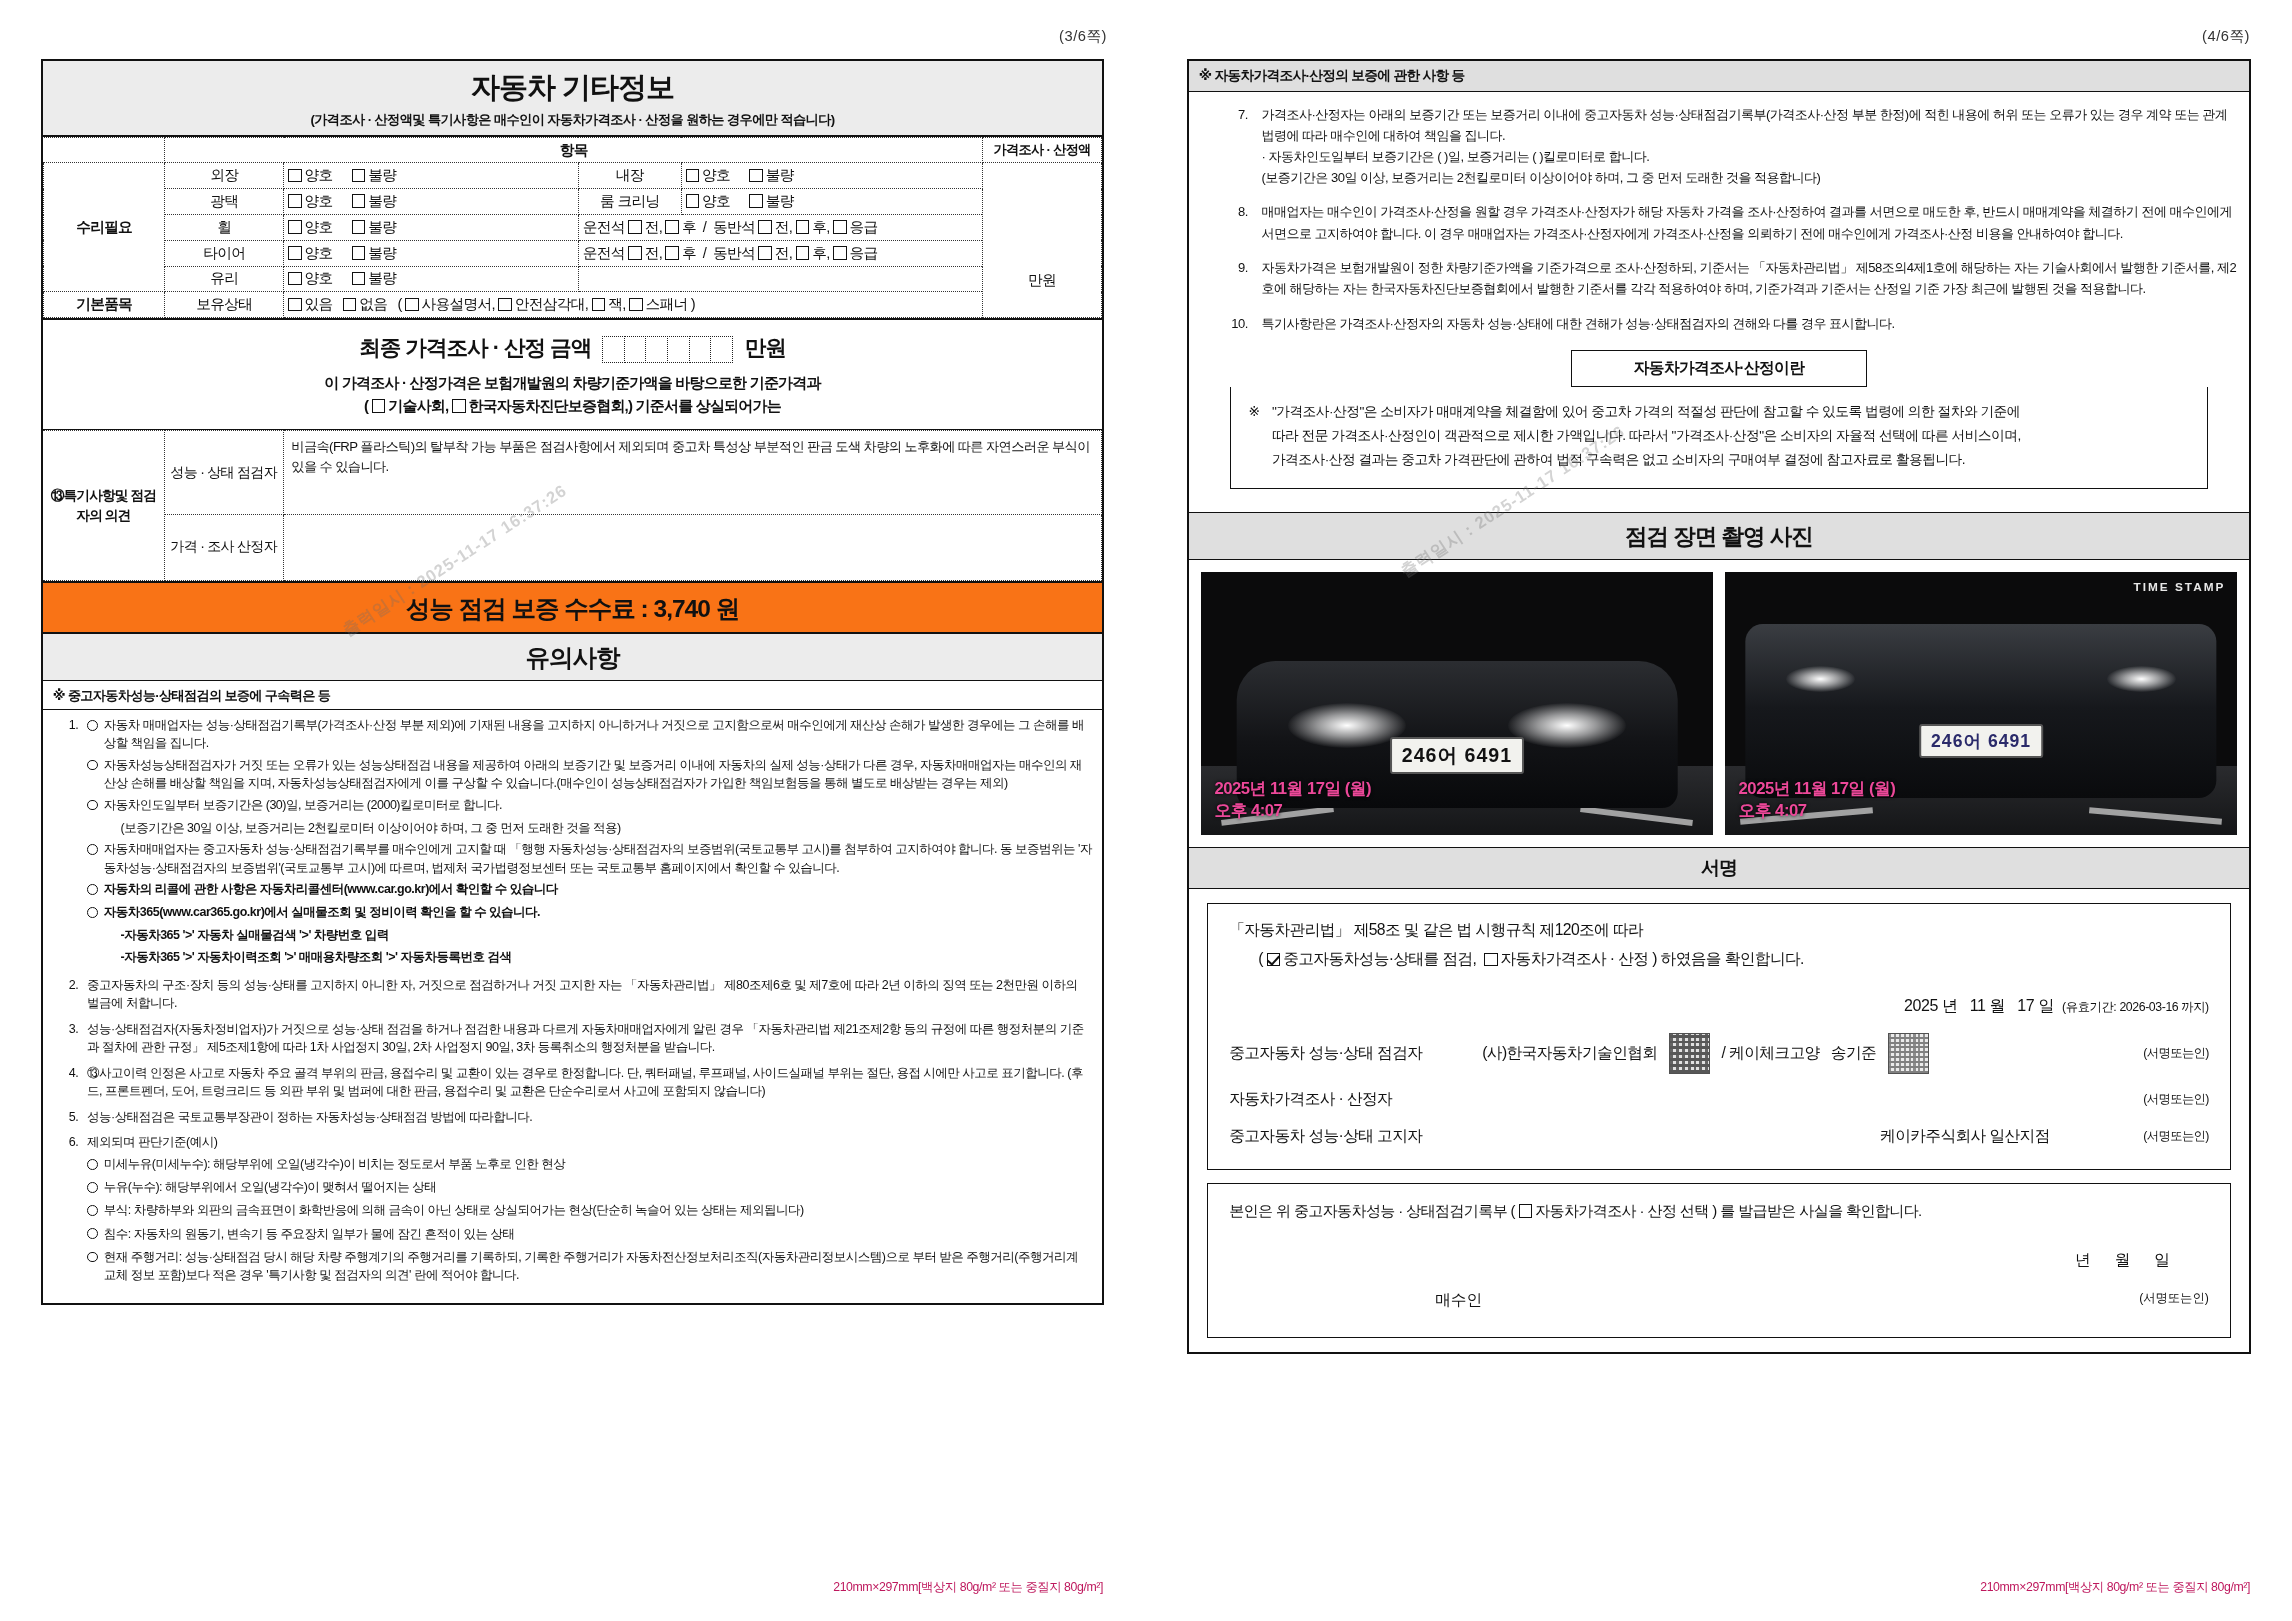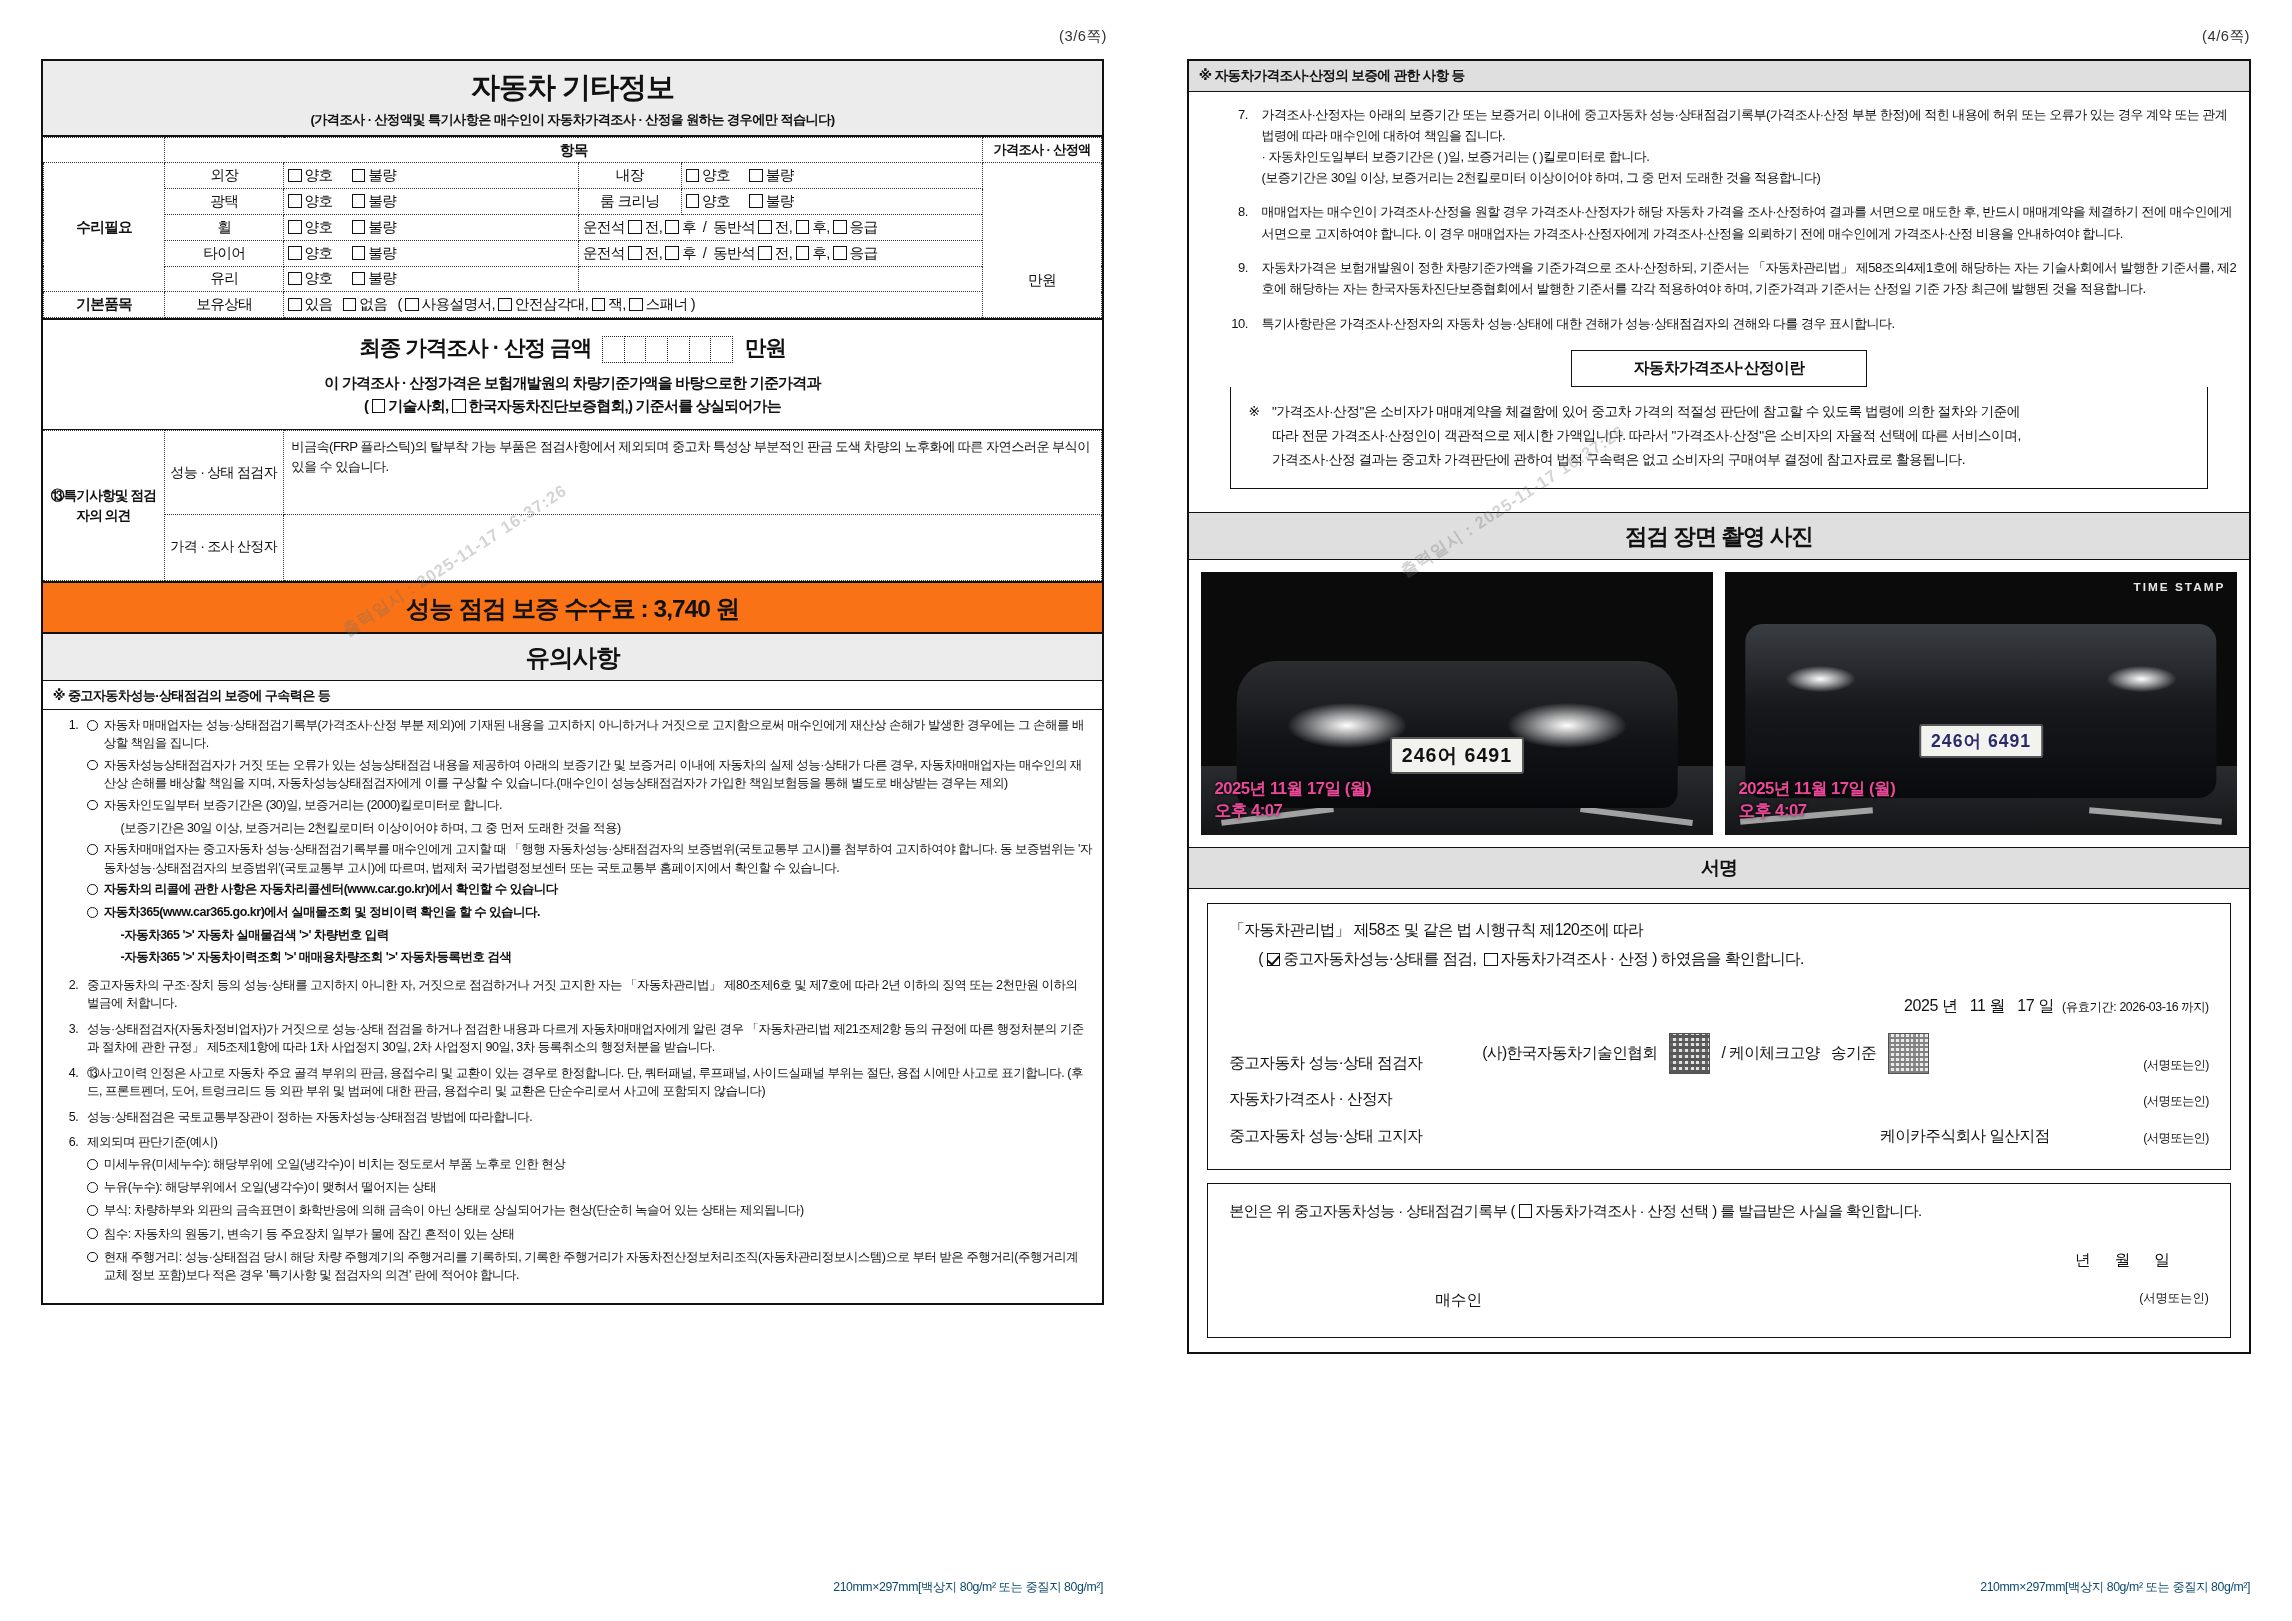--- a/index.html
+++ b/index.html
@@ -188,21 +188,21 @@
   .sign-head{
     background:#dfdfdf;text-align:center;font-size:19px;font-weight:bold;
     padding:7.8px 0 6.9px;border-top:1.5px solid #111;border-bottom:1.5px solid #111;
     letter-spacing:-1px;
   }
   .sign-box{border:1.5px solid #111;margin:13.7px 17.6px;padding:15.7px 21.6px 21.6px 21.6px;}
   .sign-l1{font-size:15.7px;letter-spacing:-0.6px;}
   .sign-l2{font-size:15.7px;margin-top:8.8px;padding-left:29px;letter-spacing:-0.6px;}
   .dateline{text-align:right;font-size:16px;margin-top:25.5px;letter-spacing:-0.4px;}
   .valid{font-size:12.3px;letter-spacing:-0.4px;}
-  .sigrow{display:flex;align-items:flex-end;margin-top:15.7px;font-size:15.7px;letter-spacing:-0.6px;}
+  .sigrow{display:flex;align-items:center;margin-top:15.7px;font-size:15.7px;letter-spacing:-0.6px;}
   .sigrow .role{flex:0 0 253px;}
   .sigrow .val{flex:1;}
   .sigrow .tail{flex:0 0 116px;text-align:right;font-size:12.3px;}
   .seal{
     display:inline-block;width:39px;height:39px;vertical-align:middle;
     border:1.6px solid #333;margin:0 7.8px;
     background:
       repeating-linear-gradient(0deg,#6b6b6b 0 2px,transparent 2px 4.9px),
       repeating-linear-gradient(90deg,#7a7a7a 0 2px,transparent 2px 4.9px),
       #e8e8e8;
@@ -216,21 +216,21 @@
   }
   .confirm-box{border:1.5px solid #111;margin:9.8px 17.6px 13.7px 17.6px;padding:17.6px 21.6px 25.5px 21.6px;}
   .confirm-l1{font-size:15px;letter-spacing:-0.6px;}
   .ymd{text-align:right;font-size:15.7px;margin-top:29px;letter-spacing:9.8px;padding-right:29px;}
   .buyer{display:flex;margin-top:19.6px;font-size:15.7px;}
   .buyer .role{flex:0 0 253px;text-align:right;padding-right:9.8px;}
   .buyer .tail{flex:1;text-align:right;font-size:12.3px;}
 
   .footer{
     position:absolute;bottom:25.5px;right:43px;
-    font-size:12.3px;letter-spacing:-0.4px;color:#0c4a6e;margin-left:44px;
+    font-size:12.3px;letter-spacing:-0.4px;color:#be185d;margin-left:44px;
   }
   #page-left .footer{right:43px;}
 
   .wm{
     position:absolute;color:rgba(110,110,110,.30);
     font-size:16.7px;font-weight:bold;transform:rotate(-33deg);
     white-space:nowrap;pointer-events:none;letter-spacing:1px;
   }
 </style>
 </head>

